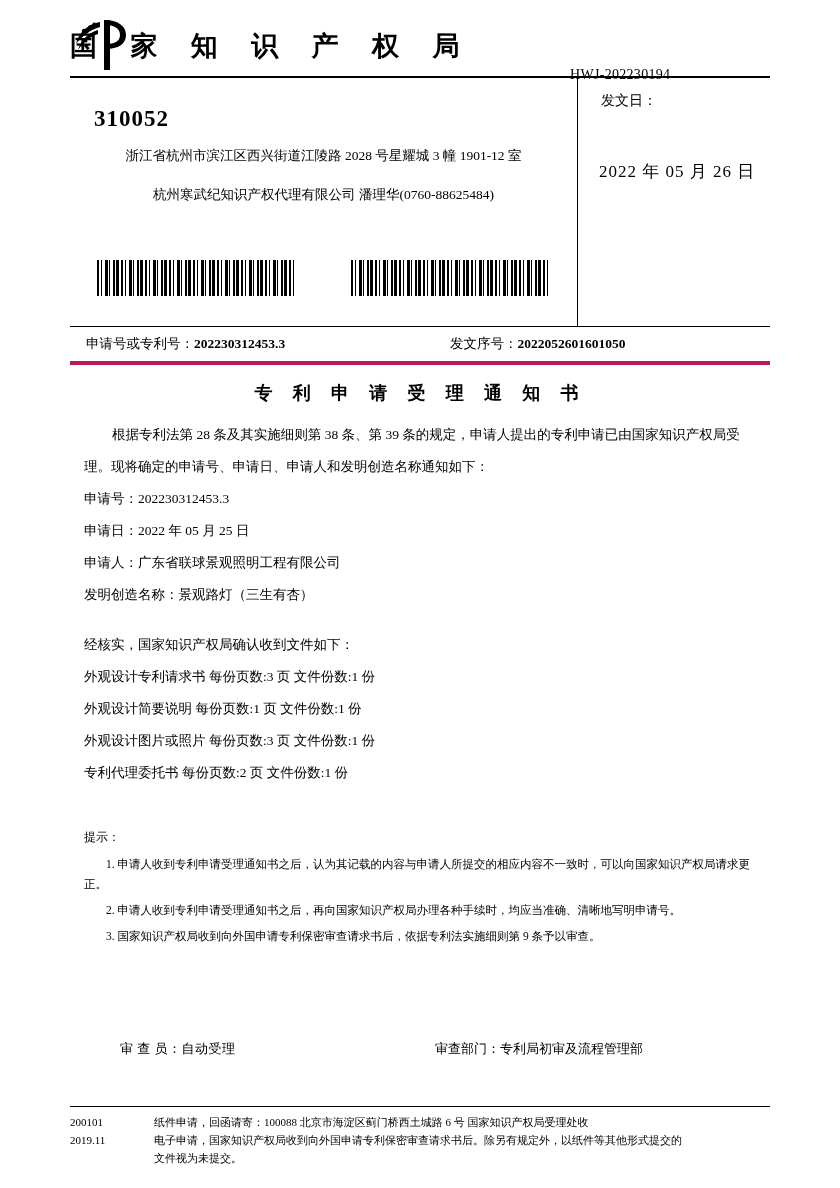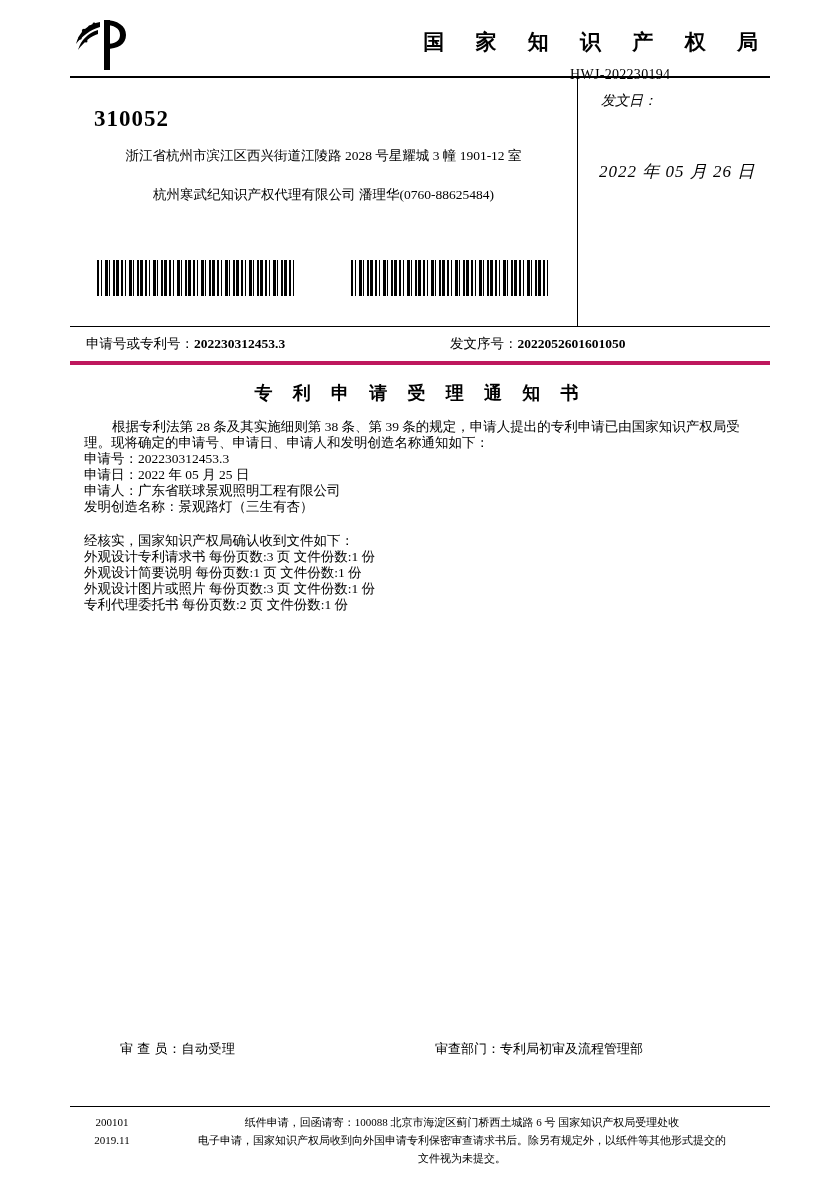--- a/index.html
+++ b/index.html
@@ -44,22 +44,22 @@
     left: 0px;
     top: -2px;
     width: 66px;
     height: 58px;
   }
   .header-title {
     position: absolute;
     left: 0;
     right: 0;
     top: 10px;
-    text-align: right;
-    font-size: 21px;
+    text-align: left;
+    font-size: 27px;
     font-weight: bold;
     letter-spacing: 12px;
     font-family: "DejaVu Sans", "Liberation Sans", sans-serif;
   }
   
   .info-box {
     position: relative;
     height: 248px;
     border-bottom: 1px solid #000;
   }
@@ -105,21 +105,20 @@
       #000 12px, #000 13px, #fff 13px, #fff 16px,
       #000 16px, #000 18px, #fff 18px, #fff 19px,
       #000 19px, #000 22px, #fff 22px, #fff 24px);
   }
   .info-right {
     position: absolute;
     left: 509px;
     top: 0;
     right: 0;
     height: 248px;
-    font-style: italic;
   }
   .issue-label {
     margin-top: 14px;
     margin-left: 22px;
     font-size: 14px;
   }
   .issue-date {
     margin-top: 50px;
     margin-left: 20px;
     font-size: 17px;
@@ -149,21 +148,21 @@
     font-size: 18px;
     font-weight: bold;
     letter-spacing: 7px;
     margin-top: 16px;
     margin-bottom: 14px;
     font-family: "DejaVu Sans", "Liberation Sans", sans-serif;
   }
   
   .body-text {
     font-size: 13.5px;
-    line-height: 16px;
+    line-height: 32px;
     padding: 0 10px 0 14px;
   }
   .indent2 { text-indent: 28px; }
   .blank-line { height: 18px; }
   
   .tips {
     position: absolute;
     left: 84px;
     right: 70px;
     top: 808px;
@@ -202,21 +201,20 @@
     left: 70px;
     right: 70px;
     top: 1088px;
     border-top: 1px solid #000;
     padding-top: 6px;
     font-size: 11px;
     line-height: 18px;
   }
   .footer-grid {
     display: flex;
-    text-align: center;
   }
   .footer-codes {
     width: 84px;
     flex: none;
   }
   .footer-body { flex: 1; }
   .footer-codes div, .footer-body div { line-height: 18px; }
 </style>
 </head>
 <body>
@@ -278,20 +276,26 @@
     <div>申请人：广东省联球景观照明工程有限公司</div>
     <div>发明创造名称：景观路灯（三生有杏）</div>
     <div class="blank-line"></div>
     <div>经核实，国家知识产权局确认收到文件如下：</div>
     <div>外观设计专利请求书  每份页数:3 页  文件份数:1 份</div>
     <div>外观设计简要说明  每份页数:1 页  文件份数:1 份</div>
     <div>外观设计图片或照片  每份页数:3 页  文件份数:1 份</div>
     <div>专利代理委托书  每份页数:2 页  文件份数:1 份</div>
   </div>
 
+  <div class="tips">
+    <div class="tip-head">提示：</div>
+    <div class="tip-item">1. 申请人收到专利申请受理通知书之后，认为其记载的内容与申请人所提交的相应内容不一致时，可以向国家知识产权局请求更正。</div>
+    <div class="tip-item">2. 申请人收到专利申请受理通知书之后，再向国家知识产权局办理各种手续时，均应当准确、清晰地写明申请号。</div>
+    <div class="tip-item">3. 国家知识产权局收到向外国申请专利保密审查请求书后，依据专利法实施细则第 9 条予以审查。</div>
+  </div>
 
   <div class="sig-row">
     <div class="sig-examiner">
       <span>审 查 员：</span><span>自动受理</span>
     </div>
     <div class="sig-dept">
       <span>审查部门：</span><span>专利局初审及流程管理部</span>
     </div>
   </div>
 

